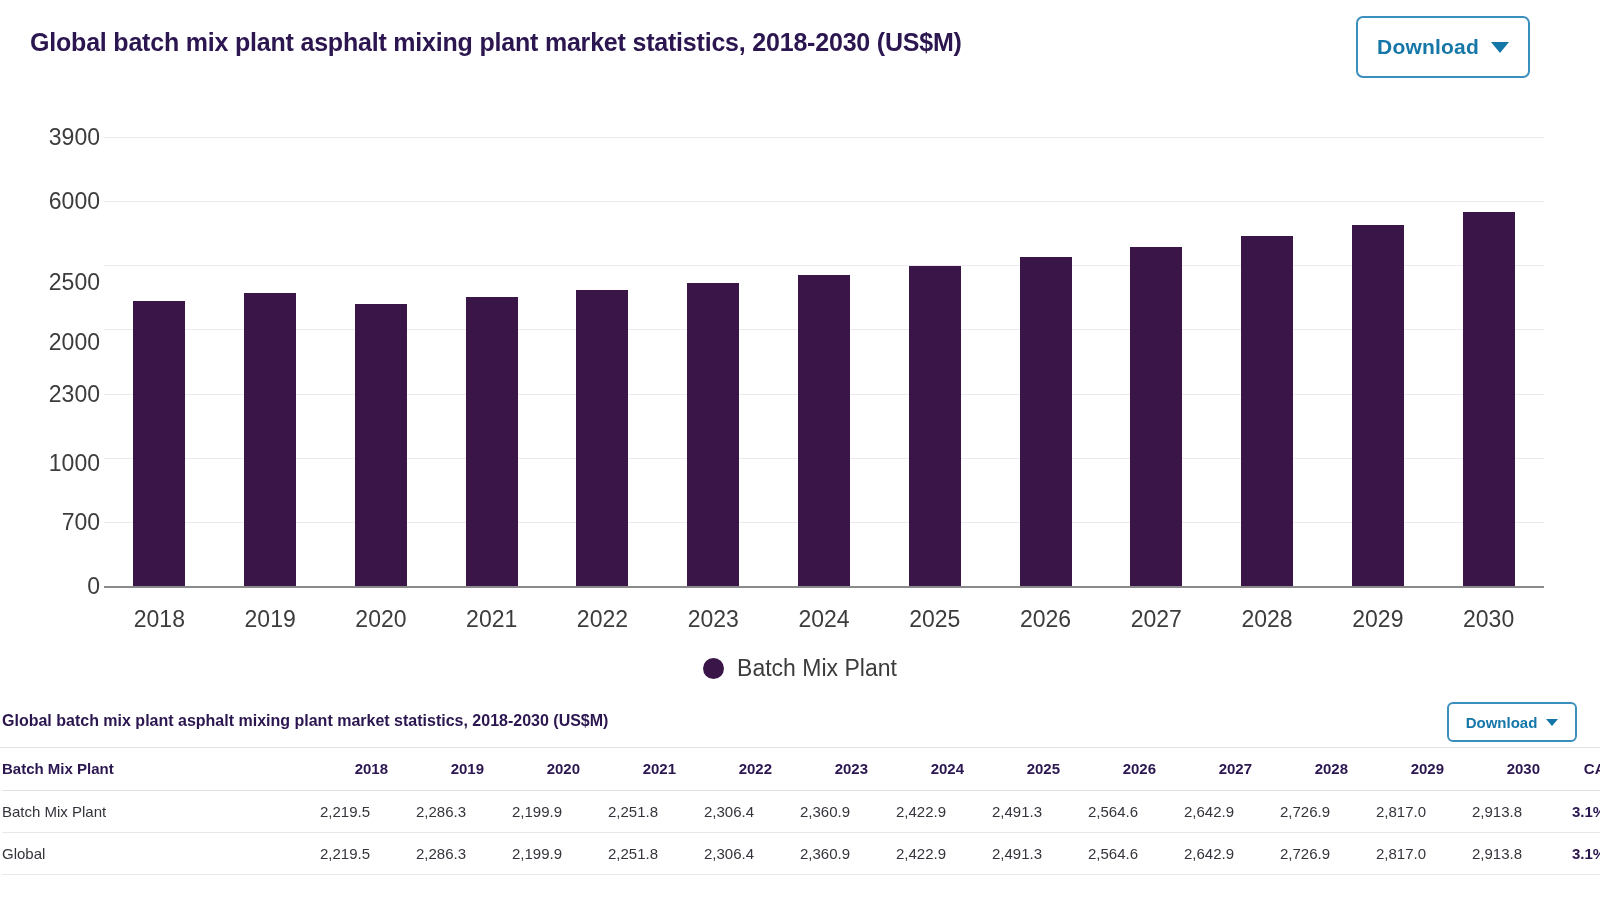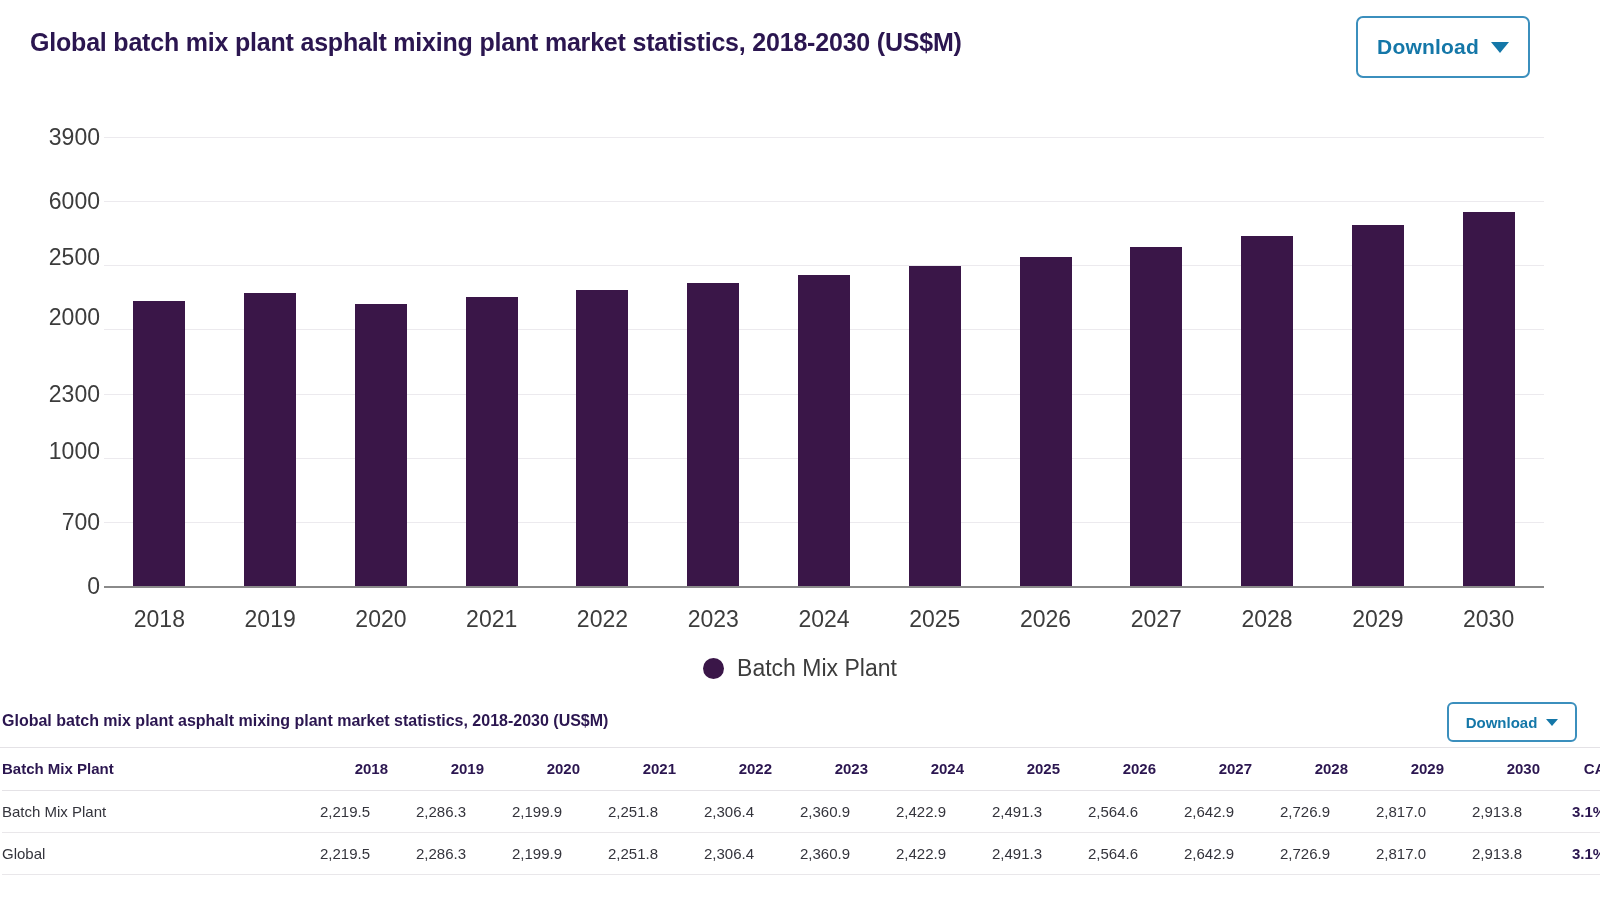--- a/index.html
+++ b/index.html
@@ -176,24 +176,24 @@
 
   <div class="download-btn">
     <span class="dl-label">Download</span>
     <span class="caret"></span>
   </div>
 
   <div class="plot-wrap">
     <div class="y-labels" id="y-labels">
         <div class="y-label" style="top: 586px;">0</div>
         <div class="y-label" style="top: 521.857px;">700</div>
-        <div class="y-label" style="top: 451px;">1000</div>
+        <div class="y-label" style="top: 463px;">1000</div>
         <div class="y-label" style="top: 393.571px;">2300</div>
-        <div class="y-label" style="top: 317px;">2000</div>
-        <div class="y-label" style="top: 257px; text-align: right;">2500</div>
+        <div class="y-label" style="top: 342px;">2000</div>
+        <div class="y-label" style="top: 282px; text-align: right;">2500</div>
         <div class="y-label" style="top: 201.143px;">6000</div>
         <div class="y-label" style="top: 137px;">3900</div>
       </div>
     <div class="grid-area" id="grid-area">
         <div class="axisline" style="top: 586px;"></div>
         <div class="gridline" style="top: 521.857px;"></div>
         <div class="gridline" style="top: 457.714px;"></div>
         <div class="gridline" style="top: 393.571px;"></div>
         <div class="gridline" style="top: 329.429px;"></div>
         <div class="gridline" style="top: 265.286px;"></div>

